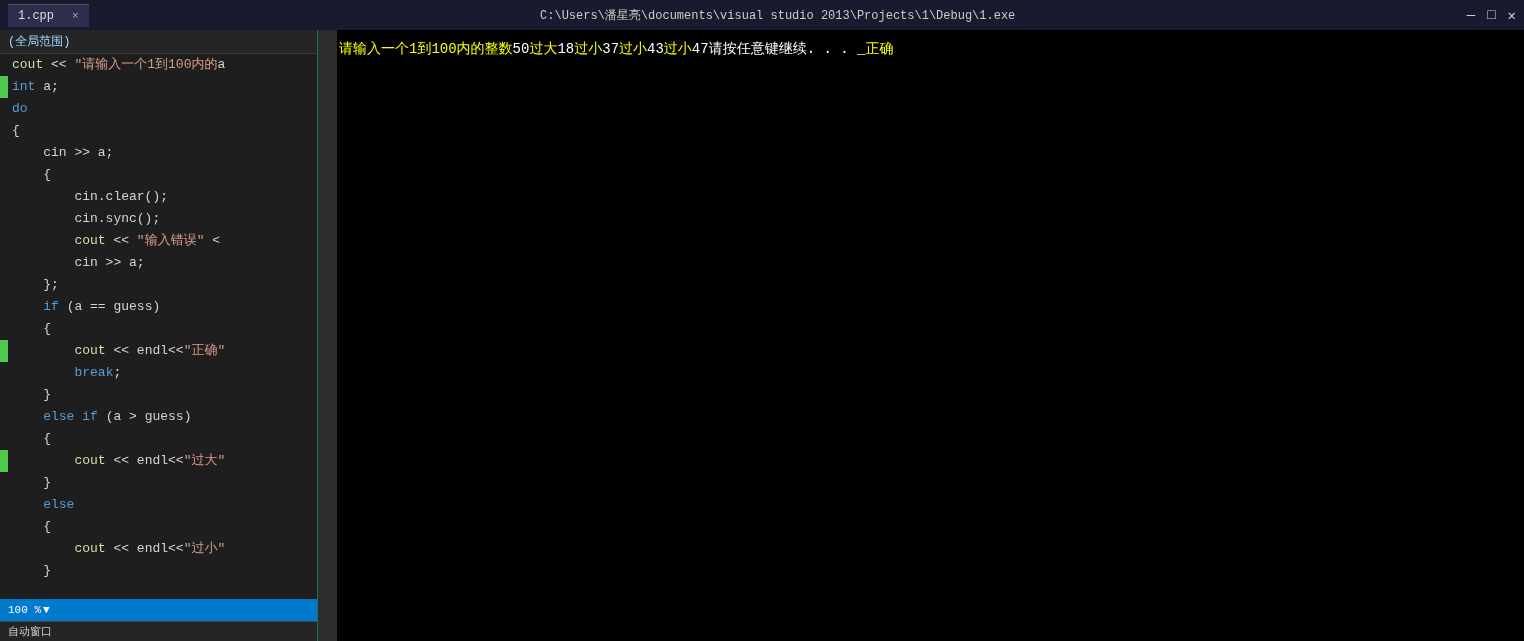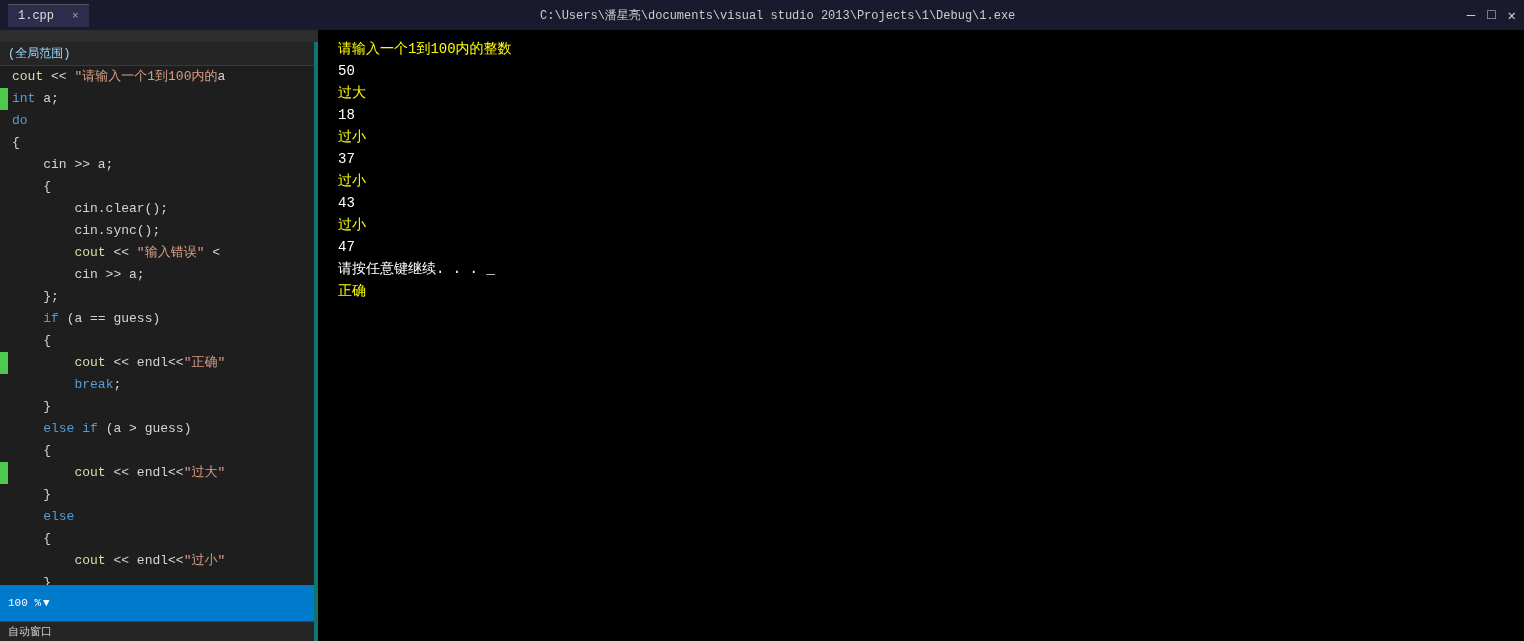--- a/index.html
+++ b/index.html
@@ -59,22 +59,21 @@
 
     
     .code-panel {
       width: 318px;
       background: #1e1e1e;
       color: #d4d4d4;
       display: flex;
       flex-direction: column;
       flex-shrink: 0;
       overflow: hidden;
-      border-right: 4px solid #0f766e;
-      margin-top: 12px;
+      border-right: 1px solid #0f766e;
     }
     .scope-bar {
       background: #252526;
       color: #9cdcfe;
       padding: 2px 8px;
       font-size: 12px;
       border-bottom: 1px solid #3a3a3a;
       height: 24px;
       display: flex;
       align-items: center;
@@ -111,46 +110,46 @@
       line-height: 20px;
       color: #d4d4d4;
     }
     
     .kw { color: #569cd6; } 
     .str { color: #d69d85; } 
     .fn { color: #dcdcaa; }
 
     
     .status-bar {
-      height: 36px;
+      height: 22px;
       background: #007acc;
       display: flex;
       align-items: center;
       padding: 0 8px;
       font-size: 11px;
       color: #fff;
       flex-shrink: 0;
     }
     .zoom-control {
       display: flex;
       align-items: center;
       gap: 2px;
     }
 
     
     .console-panel {
       flex: 1;
       background: #000;
       color: #fff;
-      padding: 8px 20px;
+      padding: 8px 2px;
       font-size: 14px;
       font-family: 'Consolas', 'Courier New', monospace;
       overflow-y: auto;
       display: flex;
-      flex-direction: column;
+      margin-left: 19px;
     }
     .console-line {
       line-height: 22px;
       white-space: pre-wrap;
     }
     .console-yellow { color: #ffff00; }
     .console-red { color: #ff4444; }
     .console-white { color: #ffffff; }
 
     

